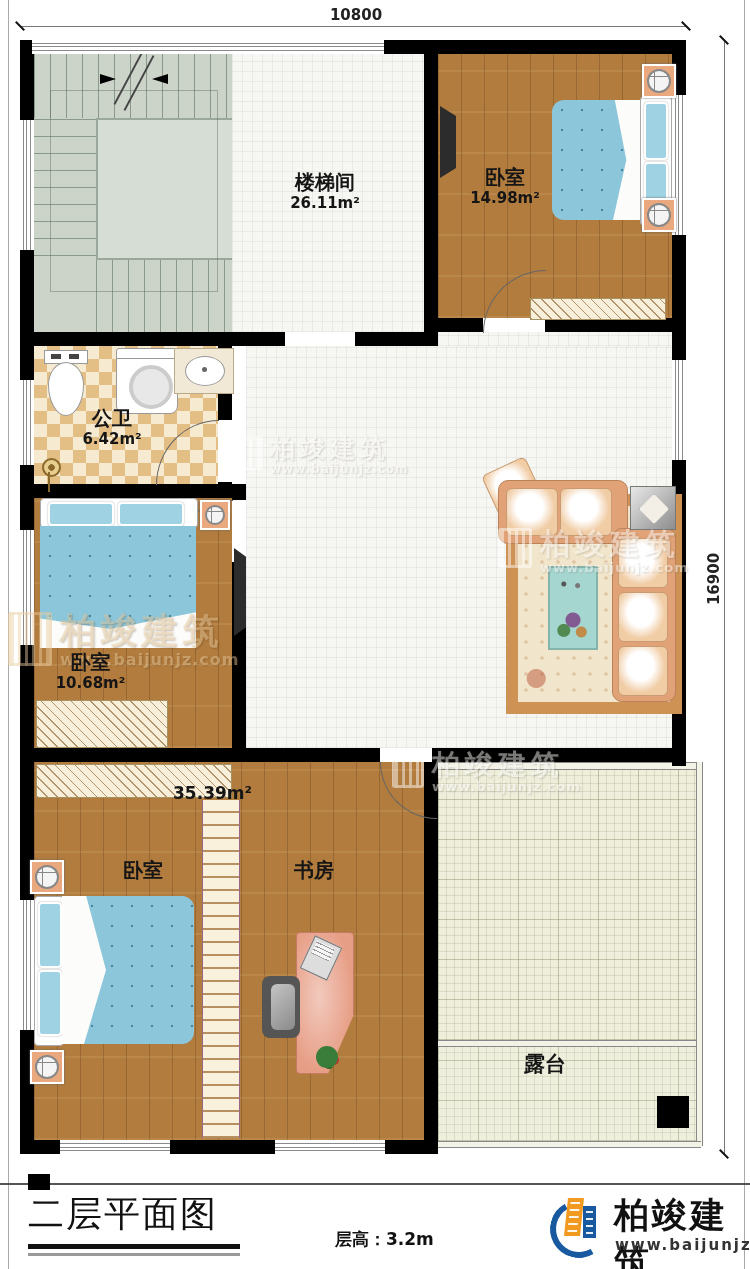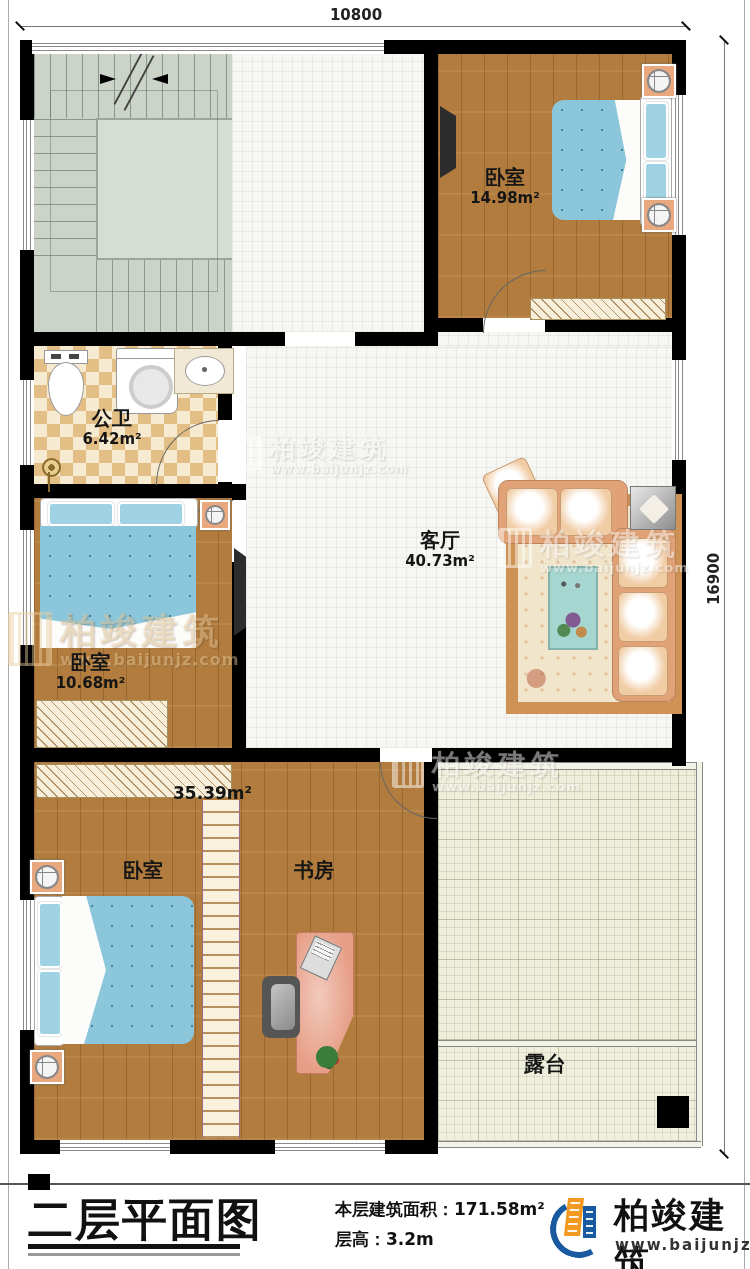--- a/index.html
+++ b/index.html
@@ -244,31 +244,31 @@
     </div>
   </div>
   <div class="wm wm-light" style="left:392px;top:750px">
     <div class="wicon" style="width:26px;height:32px"></div>
     <div>
       <div class="wtxt" style="font-size:28px">柏竣建筑</div>
       <div class="wurl" style="font-size:13px">www.baijunjz.com</div>
     </div>
   </div>
 
+  <div class="lbl" style="left:255px;top:170px;width:140px">
+    <div class="nm">楼梯间</div>
+    <div class="ar">26.11m²</div>
+  </div>
   <div class="lbl" style="left:435px;top:165px;width:140px">
     <div class="nm">卧室</div>
     <div class="ar">14.98m²</div>
   </div>
   <div class="lbl" style="left:42px;top:406px;width:140px">
     <div class="nm">公卫</div>
     <div class="ar">6.42m²</div>
-  </div>
-  <div class="lbl" style="left:370px;top:528px;width:140px">
-    <div class="nm">客厅</div>
-    <div class="ar">40.73m²</div>
   </div>
   <div class="lbl" style="left:18px;top:650px;width:145px">
     <div class="nm">卧室</div>
     <div class="ar">10.68m²</div>
   </div>
   <div class="lbl" style="left:145px;top:783px;width:135px">
     <div class="ar" style="font-size:17px">35.39m²</div>
   </div>
   <div class="lbl" style="left:83px;top:858px;width:120px">
     <div class="nm">卧室</div>
@@ -284,24 +284,23 @@
   <div class="tick" style="left:14px;top:25px"></div>
   <div class="tick" style="left:680px;top:25px"></div>
   <div class="dimtxt" style="left:316px;top:6px;width:80px">10800</div>
   <div class="dimline" style="left:724px;top:40px;width:1px;height:1114px"></div>
   <div class="tick" style="left:718px;top:39px"></div>
   <div class="tick" style="left:718px;top:1153px"></div>
   <div class="dimtxt" style="left:682px;top:570px;width:64px;transform:rotate(-90deg)">16900</div>
 
   <div class="abs" style="left:0;top:1183px;width:750px;height:2px;background:#555"></div>
   <div class="wall" style="left:28px;top:1174px;width:22px;height:16px"></div>
-  <div class="tb-text" style="left:28px;top:1190px;font-size:45px;font-weight:700;letter-spacing:2px">二层平面图</div>
+  <div class="tb-text" style="left:28px;top:1190px;font-size:36px;font-weight:400;letter-spacing:2px">二层平面图</div>
   <div class="abs" style="left:28px;top:1244px;width:212px;height:5px;background:#111"></div>
   <div class="abs" style="left:28px;top:1253px;width:212px;height:3px;background:#999"></div>
-  <div class="tb-text" style="left:335px;top:1198px;font-size:17px;font-weight:bold">本层建筑面积：171.58m²</div>
   <div class="tb-text" style="left:335px;top:1228px;font-size:17px;font-weight:bold">层高：3.2m</div>
 
   <div class="abs" style="left:548px;top:1194px;width:60px;height:60px">
     <div class="abs" style="left:2px;top:6px;width:46px;height:46px;border:6px solid #19599f;border-radius:50%;border-top-color:transparent;border-right-color:transparent;transform:rotate(15deg)"></div>
     <div class="abs" style="left:18px;top:4px;width:16px;height:38px;background:#f29a1f;transform:skewX(-6deg);background-image:repeating-linear-gradient(0deg,rgba(255,255,255,.9) 0 2px,transparent 2px 7px);background-size:60% 100%;background-repeat:no-repeat;background-position:3px 3px"></div>
     <div class="abs" style="left:35px;top:12px;width:13px;height:32px;background:#19599f;background-image:repeating-linear-gradient(0deg,rgba(255,255,255,.9) 0 2px,transparent 2px 7px);background-size:55% 100%;background-repeat:no-repeat;background-position:3px 3px"></div>
   </div>
   <div class="tb-text" style="left:614px;top:1192px;font-size:35px;font-weight:900;letter-spacing:3px">柏竣建筑</div>
   <div class="tb-text" style="left:615px;top:1236px;font-size:15px;font-weight:bold;letter-spacing:2px;color:#333">www.baijunjz.com</div>
 

